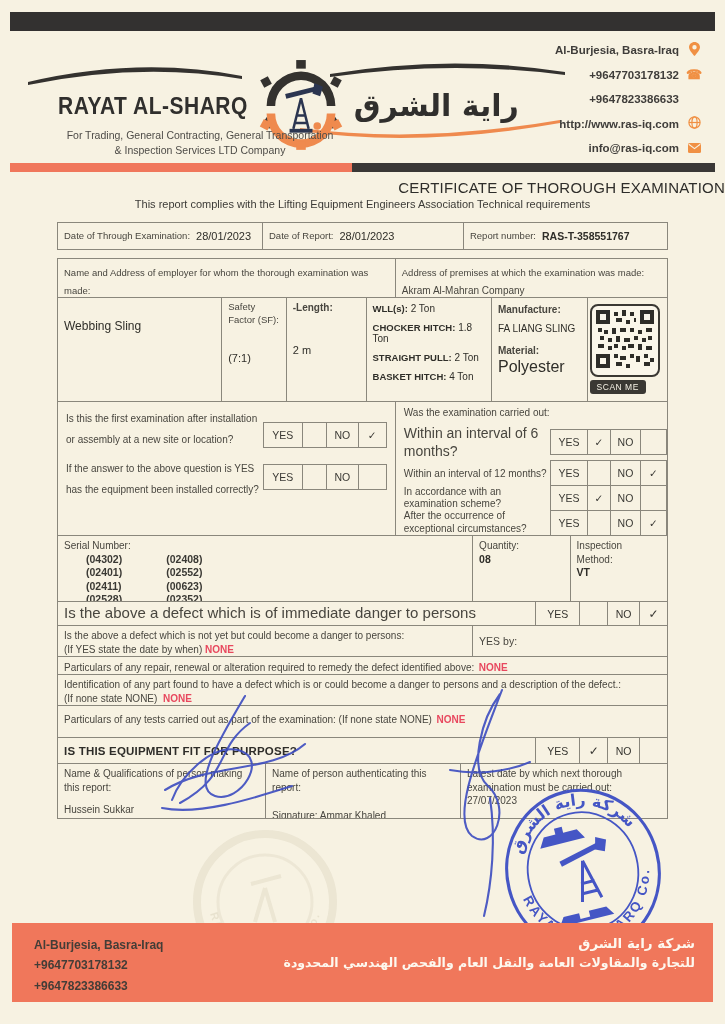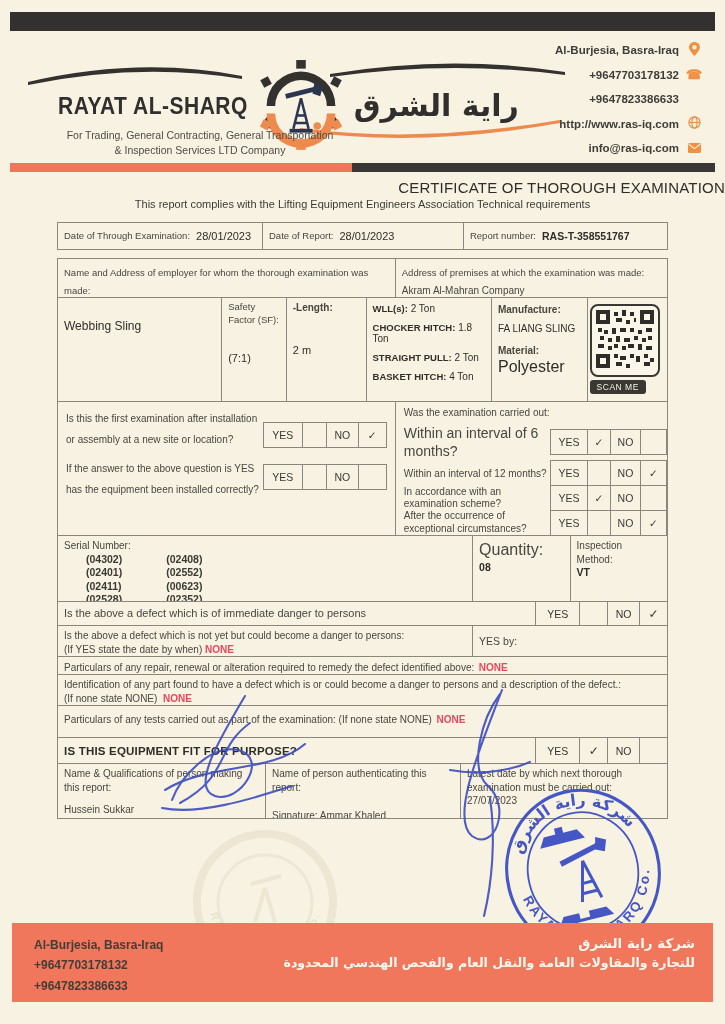--- a/index.html
+++ b/index.html
@@ -351,32 +351,32 @@
           </div>
           <div>
             <div>(02408)</div>
             <div>(02552)</div>
             <div>(00623)</div>
             <div>(02352)</div>
           </div>
         </div>
       </div>
       <div class="cell" style="width:16%">
-        <div class="lbl" style="font-size:16px">Quantity:</div>
+        <div class="lbl" style="font-size:10px">Quantity:</div>
         <div class="val b" style="font-size:10.5px">08</div>
       </div>
       <div class="cell" style="width:16%">
         <div class="lbl" style="font-size:10px">Inspection Method:</div>
         <div class="val b" style="font-size:10.5px">VT</div>
       </div>
     </div>
 
     <div class="row trow" style="height:24px;align-items:stretch">
       <div class="cell" style="width:78.4%;display:flex;align-items:center">
-        <span class="lbl" style="font-size:11px">Is the above a defect which is of immediate danger to persons</span>
+        <span class="lbl" style="font-size:15px">Is the above a defect which is of immediate danger to persons</span>
       </div>
       <div class="cell" style="width:7.2%;display:flex;align-items:center;justify-content:center;font-size:10.5px">YES</div>
       <div class="cell chk" style="width:4.6%;display:flex;align-items:center;justify-content:center"></div>
       <div class="cell" style="width:5.2%;display:flex;align-items:center;justify-content:center;font-size:10.5px">NO</div>
       <div class="cell chk" style="width:4.6%;display:flex;align-items:center;justify-content:center">✓</div>
     </div>
 
     <div class="row trow" style="height:31px">
       <div class="cell" style="width:68%">
         <div class="lbl" style="font-size:10px">Is the above a defect which is not yet but could become a danger to persons:</div>

